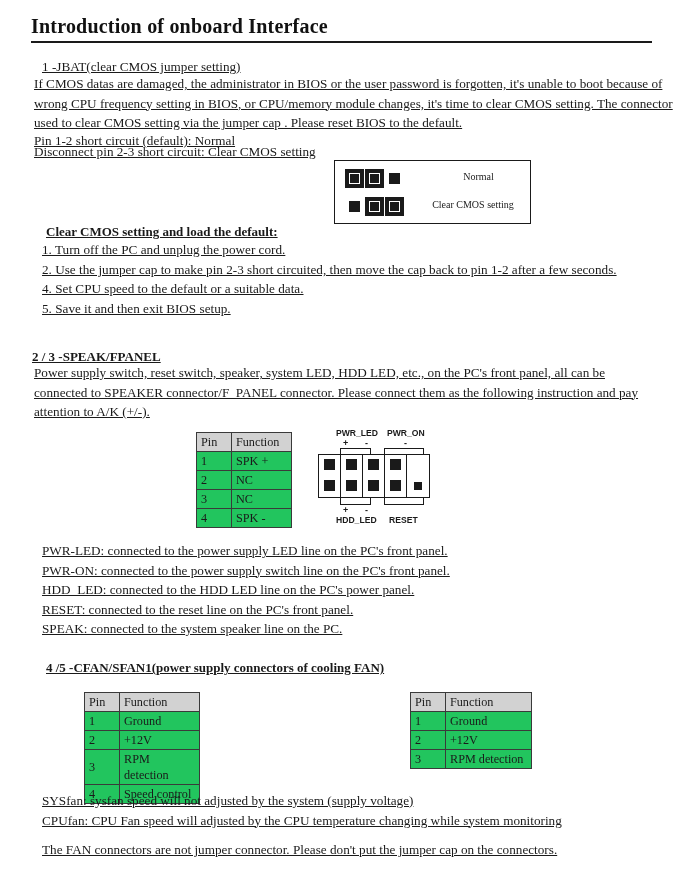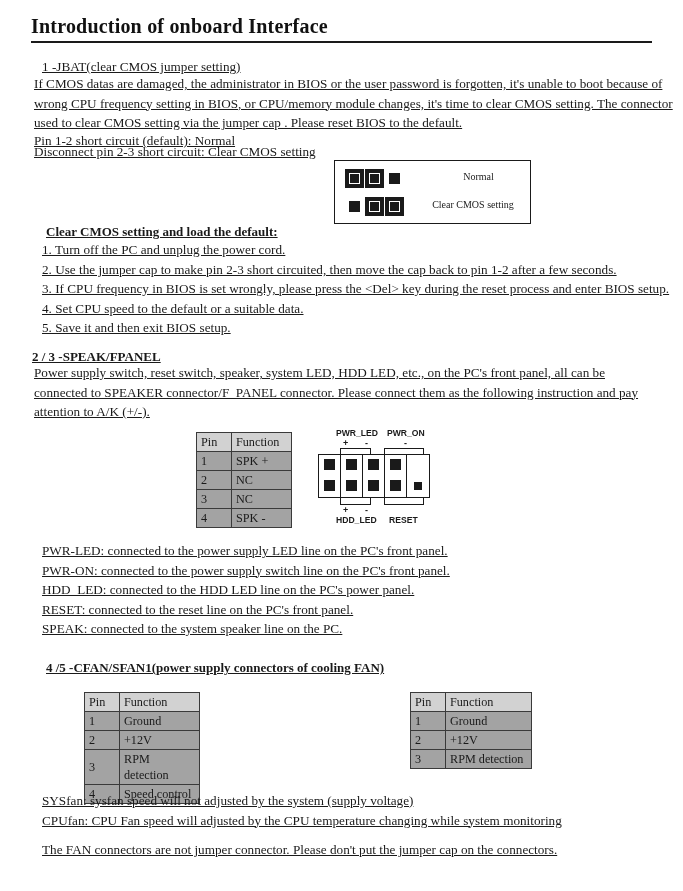--- a/index.html
+++ b/index.html
@@ -118,21 +118,21 @@
   }
   .jbat-label.l1 { left: 96px; top: 10px; width: 95px; text-align: center; }
   .jbat-label.l2 { left: 84px; top: 38px; width: 108px; text-align: center; }
 
   
   .pin-table {
     position: absolute;
     border-collapse: collapse;
     font-size: 12.2px;
     color: #1a1a1a;
-    background: #a3a3a3;
+    background: #22c55e;
   }
   .pin-table td, .pin-table th {
     border: 1px solid #3a3a3a;
     padding: 1px 4px;
     text-align: left;
     font-weight: normal;
     line-height: 16px;
     vertical-align: middle;
   }
   .pin-table thead td {
@@ -297,21 +297,20 @@
     </div>
     <div class="jbat-label l2">Clear CMOS setting</div>
   </div>
 
   <div class="para heading-sm" id="clear-head">
     <p>Clear CMOS setting and load the default:</p>
   </div>
   <div class="para" id="clear-steps">
     <p>1. Turn off the PC and unplug the power cord.</p>
     <p>2. Use the jumper cap to make pin 2-3 short circuited, then move the cap back to pin 1-2 after a few seconds.</p>
-    <p>3. If CPU frequency in BIOS is set wrongly, please press the &lt;Del&gt; key during the reset process and enter BIOS setup.</p>
     <p>4. Set CPU speed to the default or a suitable data.</p>
     <p>5. Save it and then exit BIOS setup.</p>
   </div>
 
   <div class="para heading-sm" id="fpanel-head">
     <p>2 / 3 -SPEAK/FPANEL</p>
   </div>
   <div class="para" id="fpanel-body">
     <p>Power supply switch, reset switch, speaker, system LED, HDD LED, etc., on the PC's front panel, all can be connected to SPEAKER connector/F_PANEL connector. Please connect them as the following instruction and pay attention to A/K (+/-).</p>
   </div>

